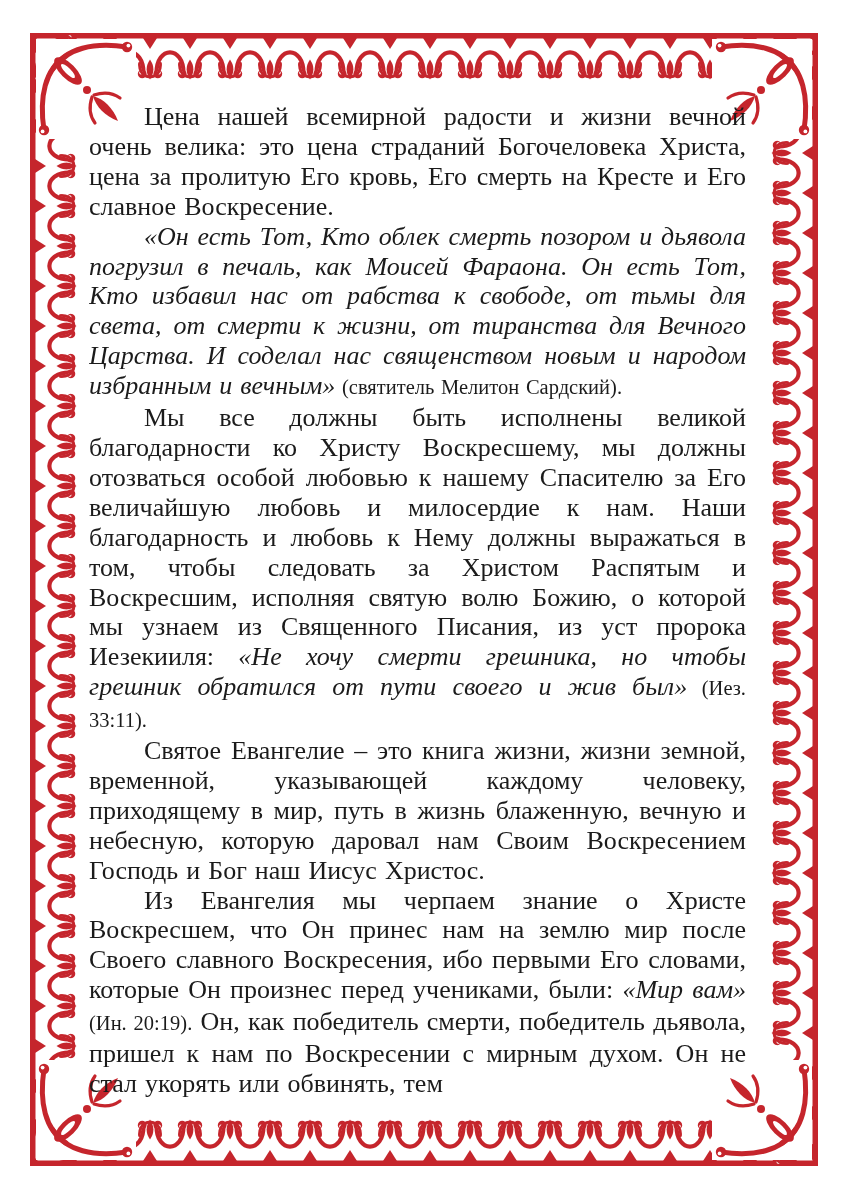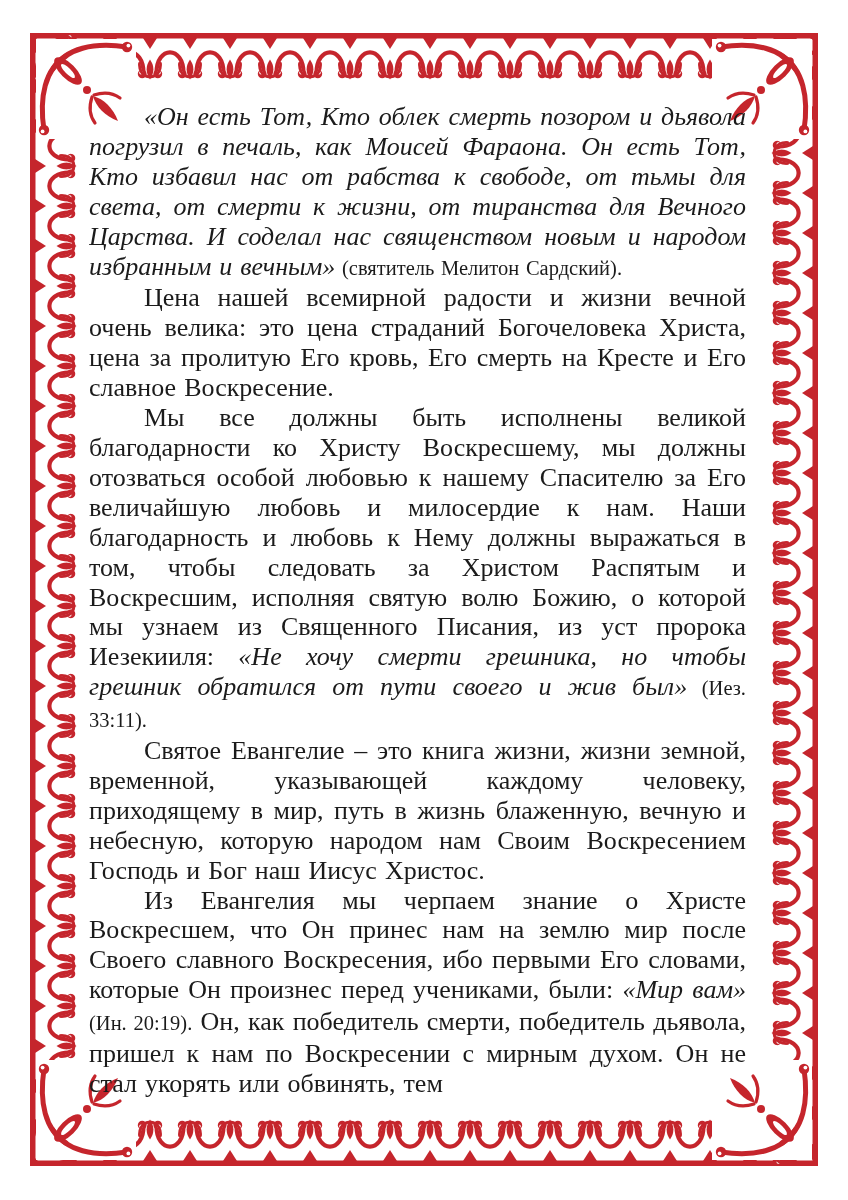--- a/index.html
+++ b/index.html
@@ -109,20 +109,20 @@
       </g>
     <g transform="translate(30,1166) scale(1,-1)">
         <use href="#corner"></use>
       </g>
     <g transform="translate(818,1166) scale(-1,-1)">
         <use href="#corner"></use>
       </g>
   </svg>
 
   <main class="text-area" style="color: rgb(27, 27, 27);">
+      <p class="para"><span class="run-normal">Цена нашей всемирной радости и жизни вечной очень велика: это цена страданий Богочеловека Христа, цена за пролитую Его кровь, Его смерть на Кресте и Его славное Воскресение.</span></p>
       <p class="para"><span class="run-quote">«Он есть Тот, Кто облек смерть позором и дьявола погрузил в печаль, как Моисей Фараона. Он есть Тот, Кто избавил нас от рабства к свободе, от тьмы для света, от смерти к жизни, от тиранства для Вечного Царства. И соделал нас священством новым и народом избранным и вечным»</span><span class="run-source"> (святитель Мелитон Сардский).</span></p>
-      <p class="para"><span class="run-normal">Цена нашей всемирной радости и жизни вечной очень велика: это цена страданий Богочеловека Христа, цена за пролитую Его кровь, Его смерть на Кресте и Его славное Воскресение.</span></p>
       <p class="para"><span class="run-normal">Мы все должны быть исполнены великой благодарности ко Христу Воскресшему, мы должны отозваться особой любовью к нашему Спасителю за Его величайшую любовь и милосердие к нам. Наши благодарность и любовь к Нему должны выражаться в том, чтобы следовать за Христом Распятым и Воскресшим, исполняя святую волю Божию, о которой мы узнаем из Священного Писания, из уст пророка Иезекииля: </span><span class="run-quote">«Не хочу смерти грешника, но чтобы грешник обратился от пути своего и жив был»</span><span class="run-source"> (Иез. 33:11).</span></p>
-      <p class="para"><span class="run-normal">Святое Евангелие – это книга жизни, жизни земной, временной, указывающей каждому человеку, приходящему в мир, путь в жизнь блаженную, вечную и небесную, которую народом нам Своим Воскресением Господь и Бог наш Иисус Христос.</span></p>
+      <p class="para"><span class="run-normal">Святое Евангелие – это книга жизни, жизни земной, временной, указывающей каждому человеку, приходящему в мир, путь в жизнь блаженную, вечную и небесную, которую даровал нам Своим Воскресением Господь и Бог наш Иисус Христос.</span></p>
       <p class="para"><span class="run-normal">Из Евангелия мы черпаем знание о Христе Воскресшем, что Он принес нам на землю мир после Своего славного Воскресения, ибо первыми Его словами, которые Он произнес перед учениками, были: </span><span class="run-quote">«Мир вам»</span><span class="run-source"> (Ин. 20:19).</span><span class="run-normal"> Он, как победитель смерти, победитель дьявола, пришел к нам по Воскресении с мирным духом. Он не стал укорять или обвинять, тем</span></p>
     </main>
 
 </div>
 
 </body></html>

